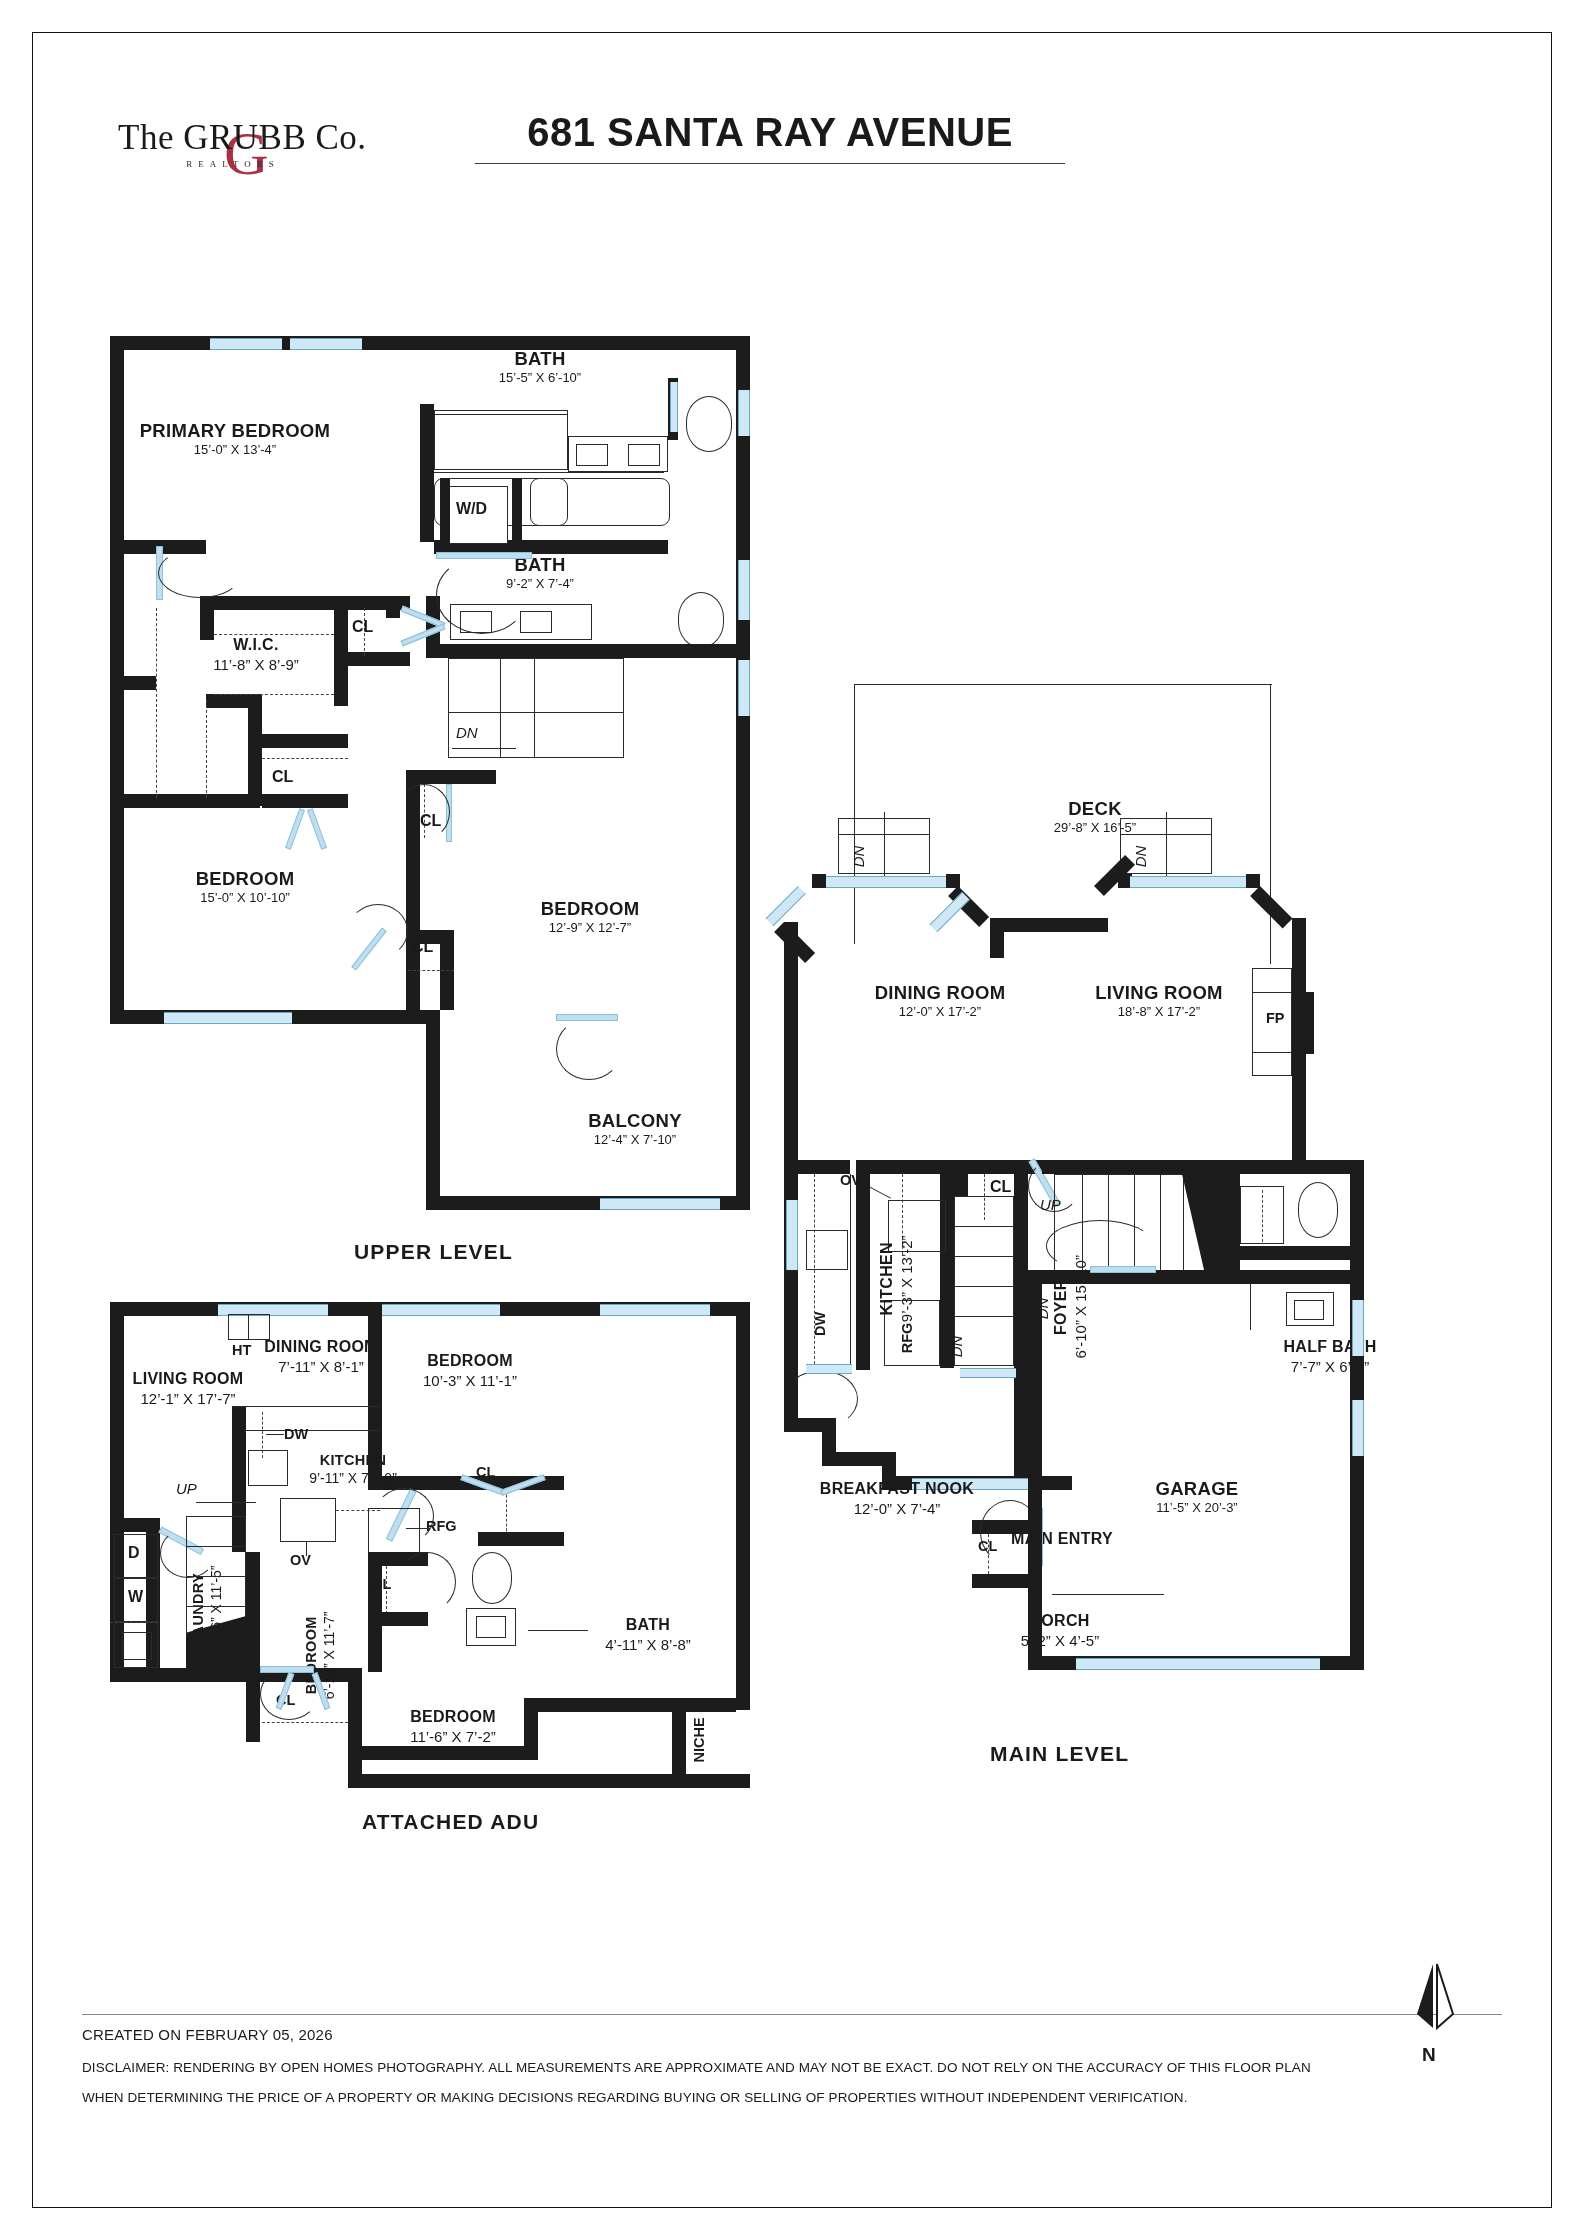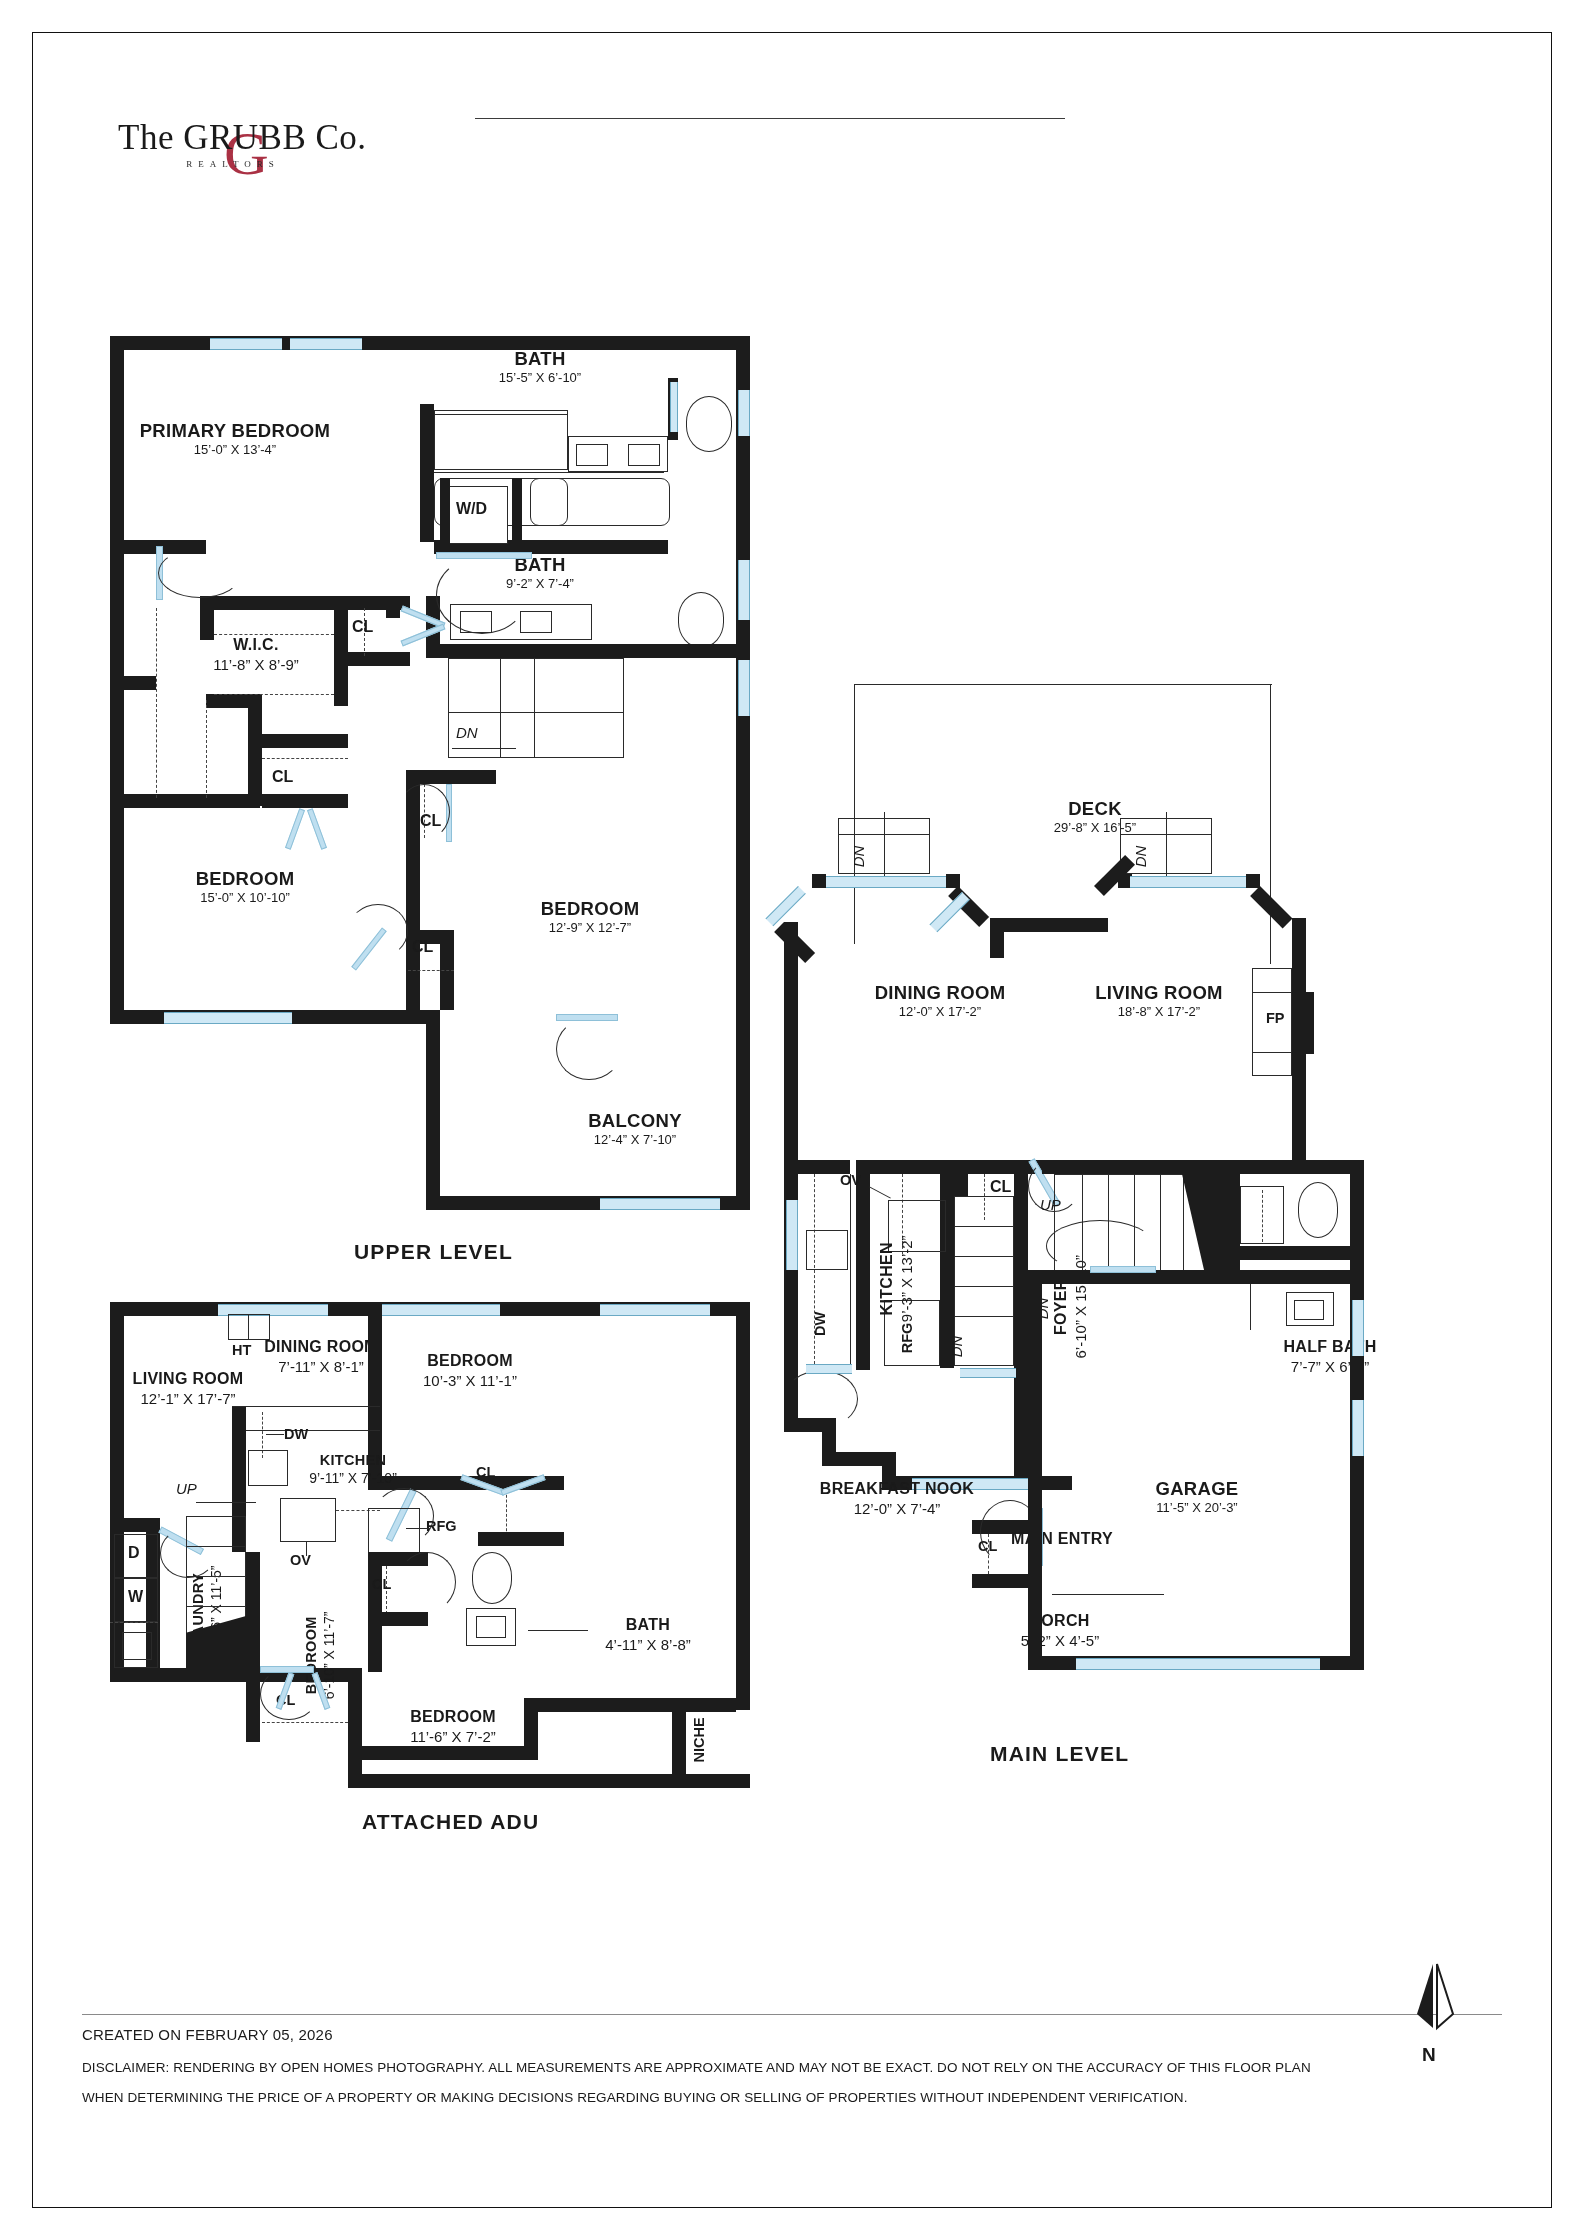--- a/index.html
+++ b/index.html
@@ -75,20 +75,21 @@
 
 <div class="page-border"></div>
 
 <div class="logo">
   <div class="lg-g">G</div>
   <div class="lg-main">The GRUBB Co.</div>
   <div class="lg-sub">REALTORS</div>
 </div>
 
 <div class="title">
+  <div class="t1">681 SANTA RAY AVENUE</div>
   <div class="rule"></div>
 </div>
 
 <div class="plan" id="upper" style="left:0;top:0;width:800px;height:1300px;">
 
   <div class="w" style="left:110px;top:336px;width:640px;height:14px;"></div>
   <div class="w" style="left:110px;top:336px;width:14px;height:688px;"></div>
   <div class="w" style="left:110px;top:1010px;width:330px;height:14px;"></div>
   <div class="w" style="left:736px;top:336px;width:14px;height:300px;"></div>
   <div class="w" style="left:736px;top:636px;width:14px;height:430px;"></div>

